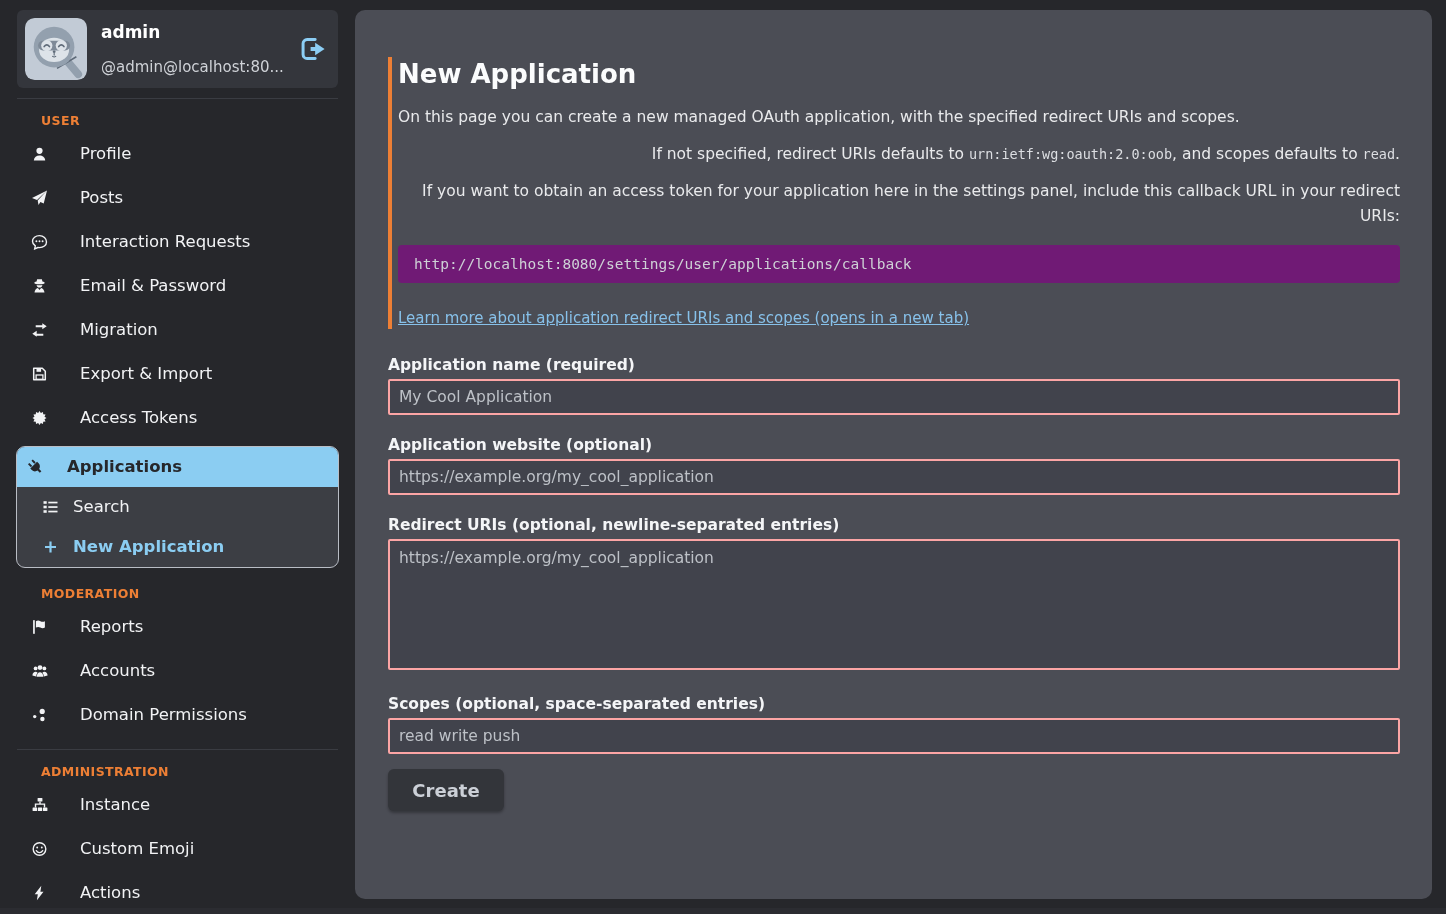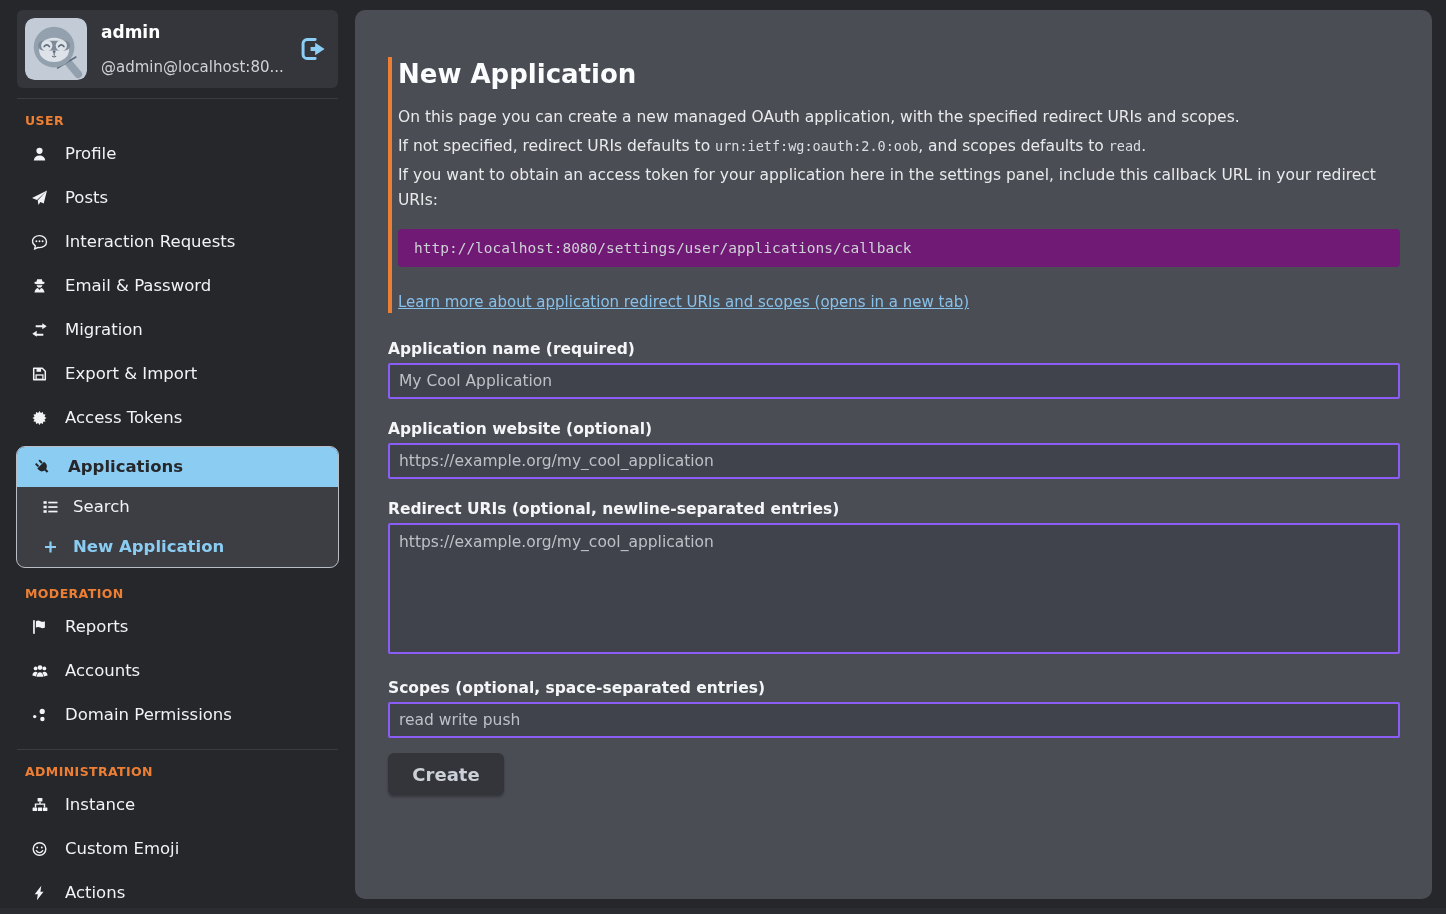--- a/index.html
+++ b/index.html
@@ -24,71 +24,71 @@
   .avatar svg { display: block; }
   .user-info { flex: 1; min-width: 0; }
   .user-name { font-weight: bold; font-size: 17px; color: #ffffff; margin-bottom: 5px; }
   .user-handle { font-size: 15px; color: #cfd2d7; white-space: nowrap; overflow: hidden; margin-top: 16px; }
   .logout-btn { flex: none; width: 28px; height: 28px; background: none; border: none; padding: 0; cursor: pointer; color: #8ccef5; }
 
   .sidebar-divider { height: 1px; background: #3a3c42; margin: 10px 17px 0 17px; }
 
   .section-header {
     color: #ed7f35; font-weight: bold; font-size: 12.5px; letter-spacing: .4px;
-    margin: 14px 0 4px 25px;
+    margin: 14px 0 4px 41px;
   }
 
   .nav-item {
-    display: flex; align-items: center; gap: 16px;
+    display: flex; align-items: center; gap: 31px;
     padding: 11px 10px 11px 30px;
     font-size: 16.5px; line-height: 22px; color: #f2f3f5; cursor: pointer; text-align: center;
   }
   .nav-icon { width: 19px; height: 16px; flex: none; display: flex; align-items: center; justify-content: center; color: currentColor; }
   .nav-icon svg { display: block; }
 
   .app-group {
     margin: 6px 16px 0 16px;
     border: 1px solid #b9bdc5; border-radius: 9px;
     overflow: hidden; background: #3c3e44; cursor: pointer;
   }
   .app-group-head {
-    display: flex; align-items: center; gap: 16px;
+    display: flex; align-items: center; gap: 22px;
     background: #8bcdf2; color: #26272b; font-weight: bold;
-    padding: 9px 10px 9px 16px; font-size: 16.5px; line-height: 22px;
+    padding: 9px 10px 9px 9px; font-size: 16.5px; line-height: 22px;
   }
   .sub-item {
     display: flex; align-items: center; gap: 13px;
     padding: 9px 18px 9px 24px; font-size: 16.5px; line-height: 22px; color: #f2f3f5; cursor: pointer;
   }
   .sub-item.active { color: #8bcdf2; font-weight: bold; }
 
   
   .main-panel {
     position: absolute; left: 355px; top: 10px; width: 1077px; height: 889px;
     background: #4b4d55; border-radius: 10px;
     padding: 47px 32px 0 33px; overflow: hidden;
   }
 
   .intro { border-left: 4px solid #ed7f35; padding-left: 6px; }
   .page-title { margin: 0; font-size: 26px; line-height: 34px; font-weight: bold; color: #fbfcfd; }
   .intro p { margin: 14px 0 0 0; font-size: 15.5px; line-height: 25px; color: #e9eaec; }
-  .intro p.tight { margin-top: 4px; }
+  .intro p.tight { margin-top: 12px; text-align: right; }
   code.inline { font-family: "DejaVu Sans Mono", monospace; font-size: 13.5px; color: #dcdee2; }
   .codeblock {
     margin-top: 16px; background: #701a75; border-radius: 4px;
     padding: 11px 16px; font-family: "DejaVu Sans Mono", monospace;
     font-size: 14.5px; color: #ced1d6; white-space: nowrap; overflow: hidden;
   }
   .learn-link { display: inline-block; margin-top: 26px; margin-bottom: 2px; color: #87c1ea; font-size: 15px; text-decoration: underline; cursor: pointer; }
 
   .app-form { margin-top: 28px; }
   .field { margin-bottom: 22px; }
   .field-label { font-weight: bold; font-size: 15.5px; line-height: 16px; color: #f4f5f7; margin-bottom: 6px; }
   .text-input, .text-area {
-    width: 100%; background: #41434c; border: 2px solid #8b5cf6; border-radius: 2px;
+    width: 100%; background: #41434c; border: 2px solid #fca5a5; border-radius: 2px;
     color: #dfe1e5; font-size: 15.5px; font-family: "DejaVu Sans", sans-serif;
     padding: 6px 9px; outline: none;
   }
   .text-input { height: 36px; }
   .text-area { height: 131px; resize: none; padding-top: 8px; }
   .text-input::placeholder, .text-area::placeholder { color: #bdc1c7; opacity: 1; }
 
   .create-btn {
     margin-top: 15px; width: 116px; height: 42px;
     background: #33353a; color: #ccd0d7; font-weight: bold; font-size: 18px;

